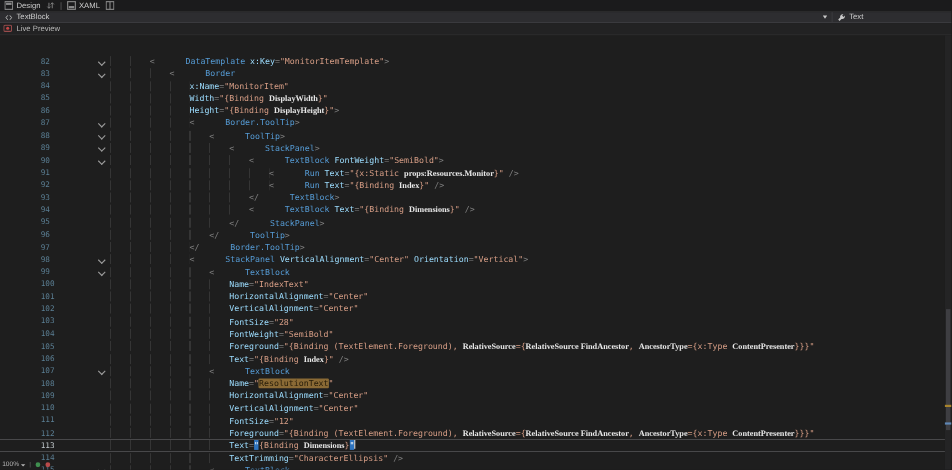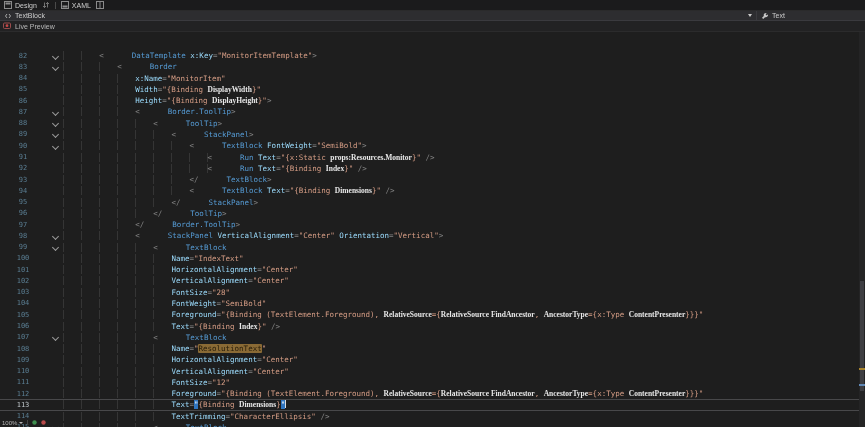--- a/index.html
+++ b/index.html
@@ -26,22 +26,22 @@
   .bar3{height:11px;background:#222223;border-bottom:1px solid #2b2b2c;
         display:flex;align-items:center;gap:4px;padding:0 3px;font-size:7px;color:#b8b8b8;box-sizing:border-box;}
 
   
   .editor{position:absolute;top:32px;left:0;right:0;bottom:0;
           font-family:"DejaVu Sans Mono",monospace;font-size:7.5px;
           white-space:pre;overflow:hidden;}
   .row{display:flex;height:11.28px;align-items:center;width:865px;}
   .row.cur{box-shadow:inset 0 1px 0 var(--c-current-line-border,#48484a),
                       inset 0 -1px 0 var(--c-current-line-border,#48484a);}
-  .gut{width:50px;flex:none;text-align:center;padding-right:4px;box-sizing:border-box;
-       color:var(--c-line-number,#5a7e93);font-size:7px;}
+  .gut{width:50px;flex:none;text-align:left;padding-right:4px;box-sizing:border-box;
+       color:var(--c-line-number,#5a7e93);font-size:7px;margin-left:37px;}
   .row.cur .gut{color:#c0c8cc;}
   .fold{width:13px;flex:none;position:relative;height:100%;}
   .chev{position:absolute;left:3px;top:3.5px;width:4px;height:4px;
         border-right:1px solid #9a9a9a;border-bottom:1px solid #9a9a9a;transform:rotate(45deg);}
   .code{flex:1;white-space:pre;color:#d4d4d4;}
   .ind{background-image:repeating-linear-gradient(to right,rgba(255,255,255,0.10) 0 1px,transparent 1px 4ch);}
   .d{color:var(--c-delimiter,#808080);}
   .t{color:var(--c-tag,#569cd6);padding-left:28px;}
   .a{color:var(--c-attribute,#9cdcfe);}
   .s{color:var(--c-string,#d69d85);}

